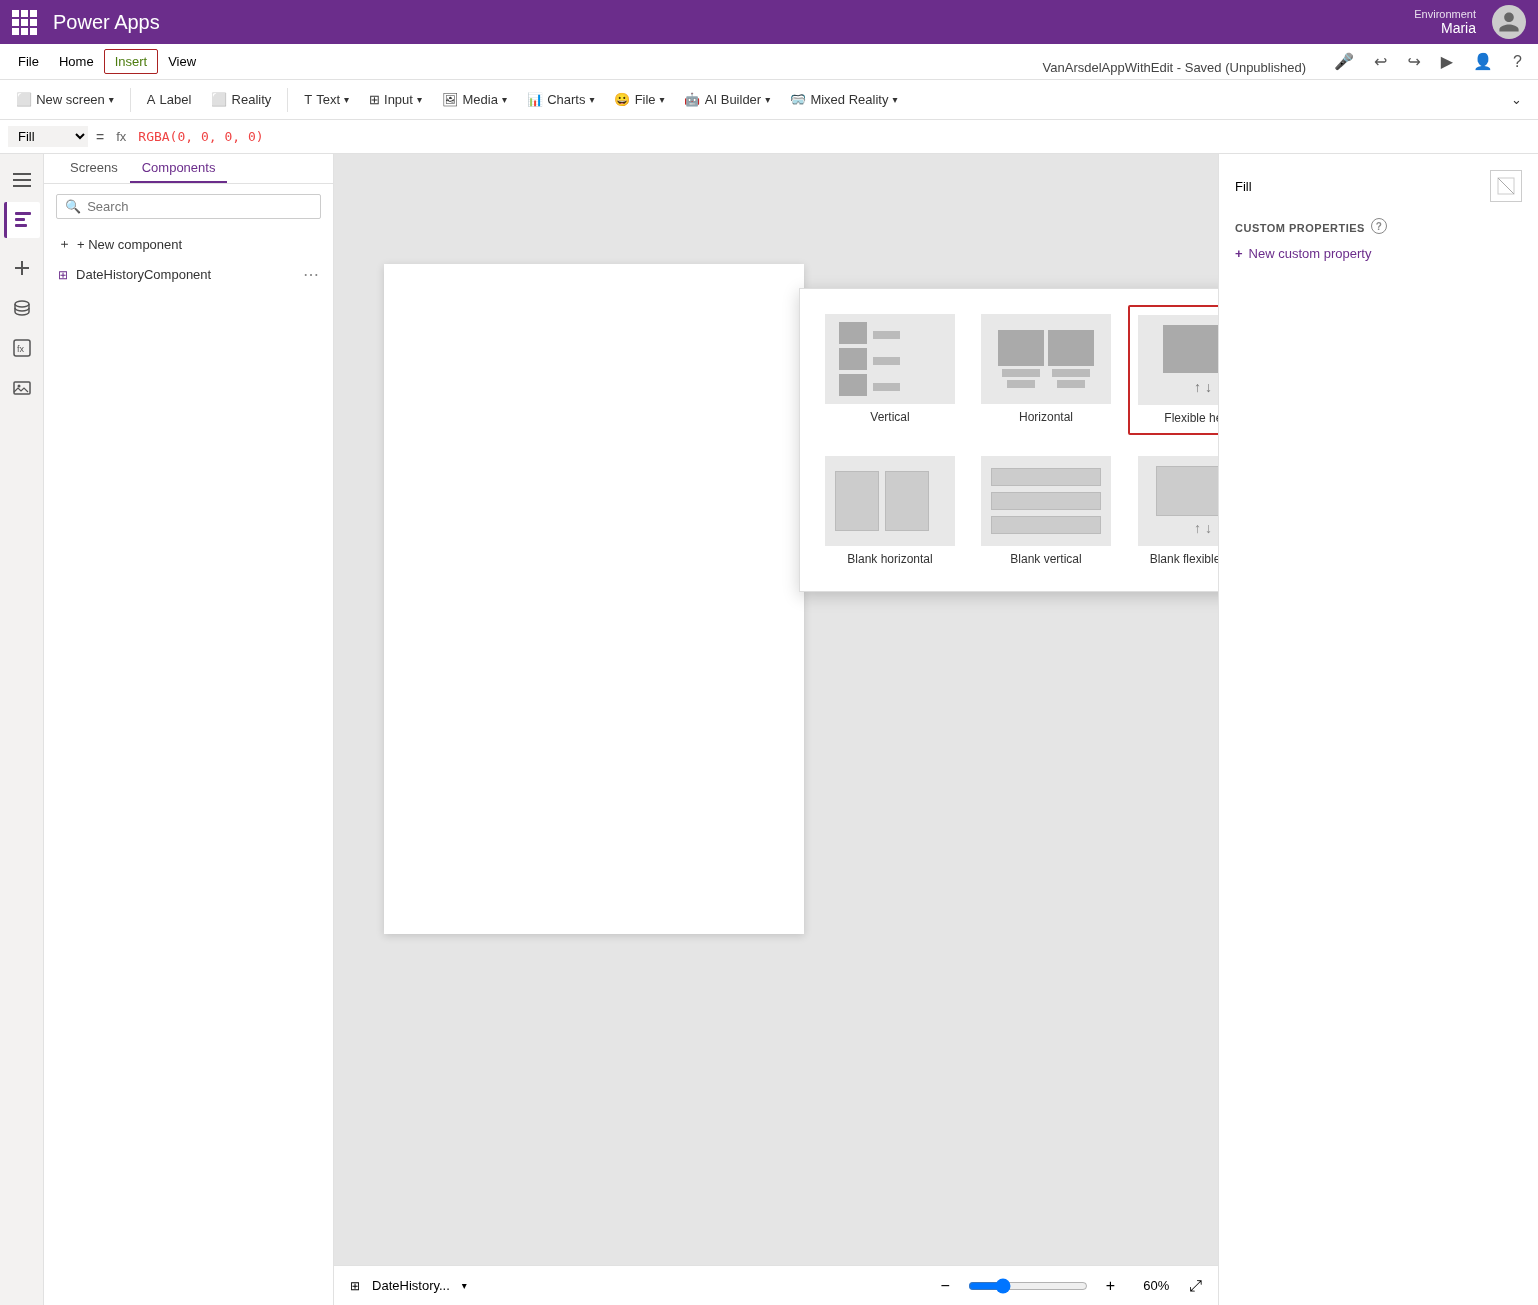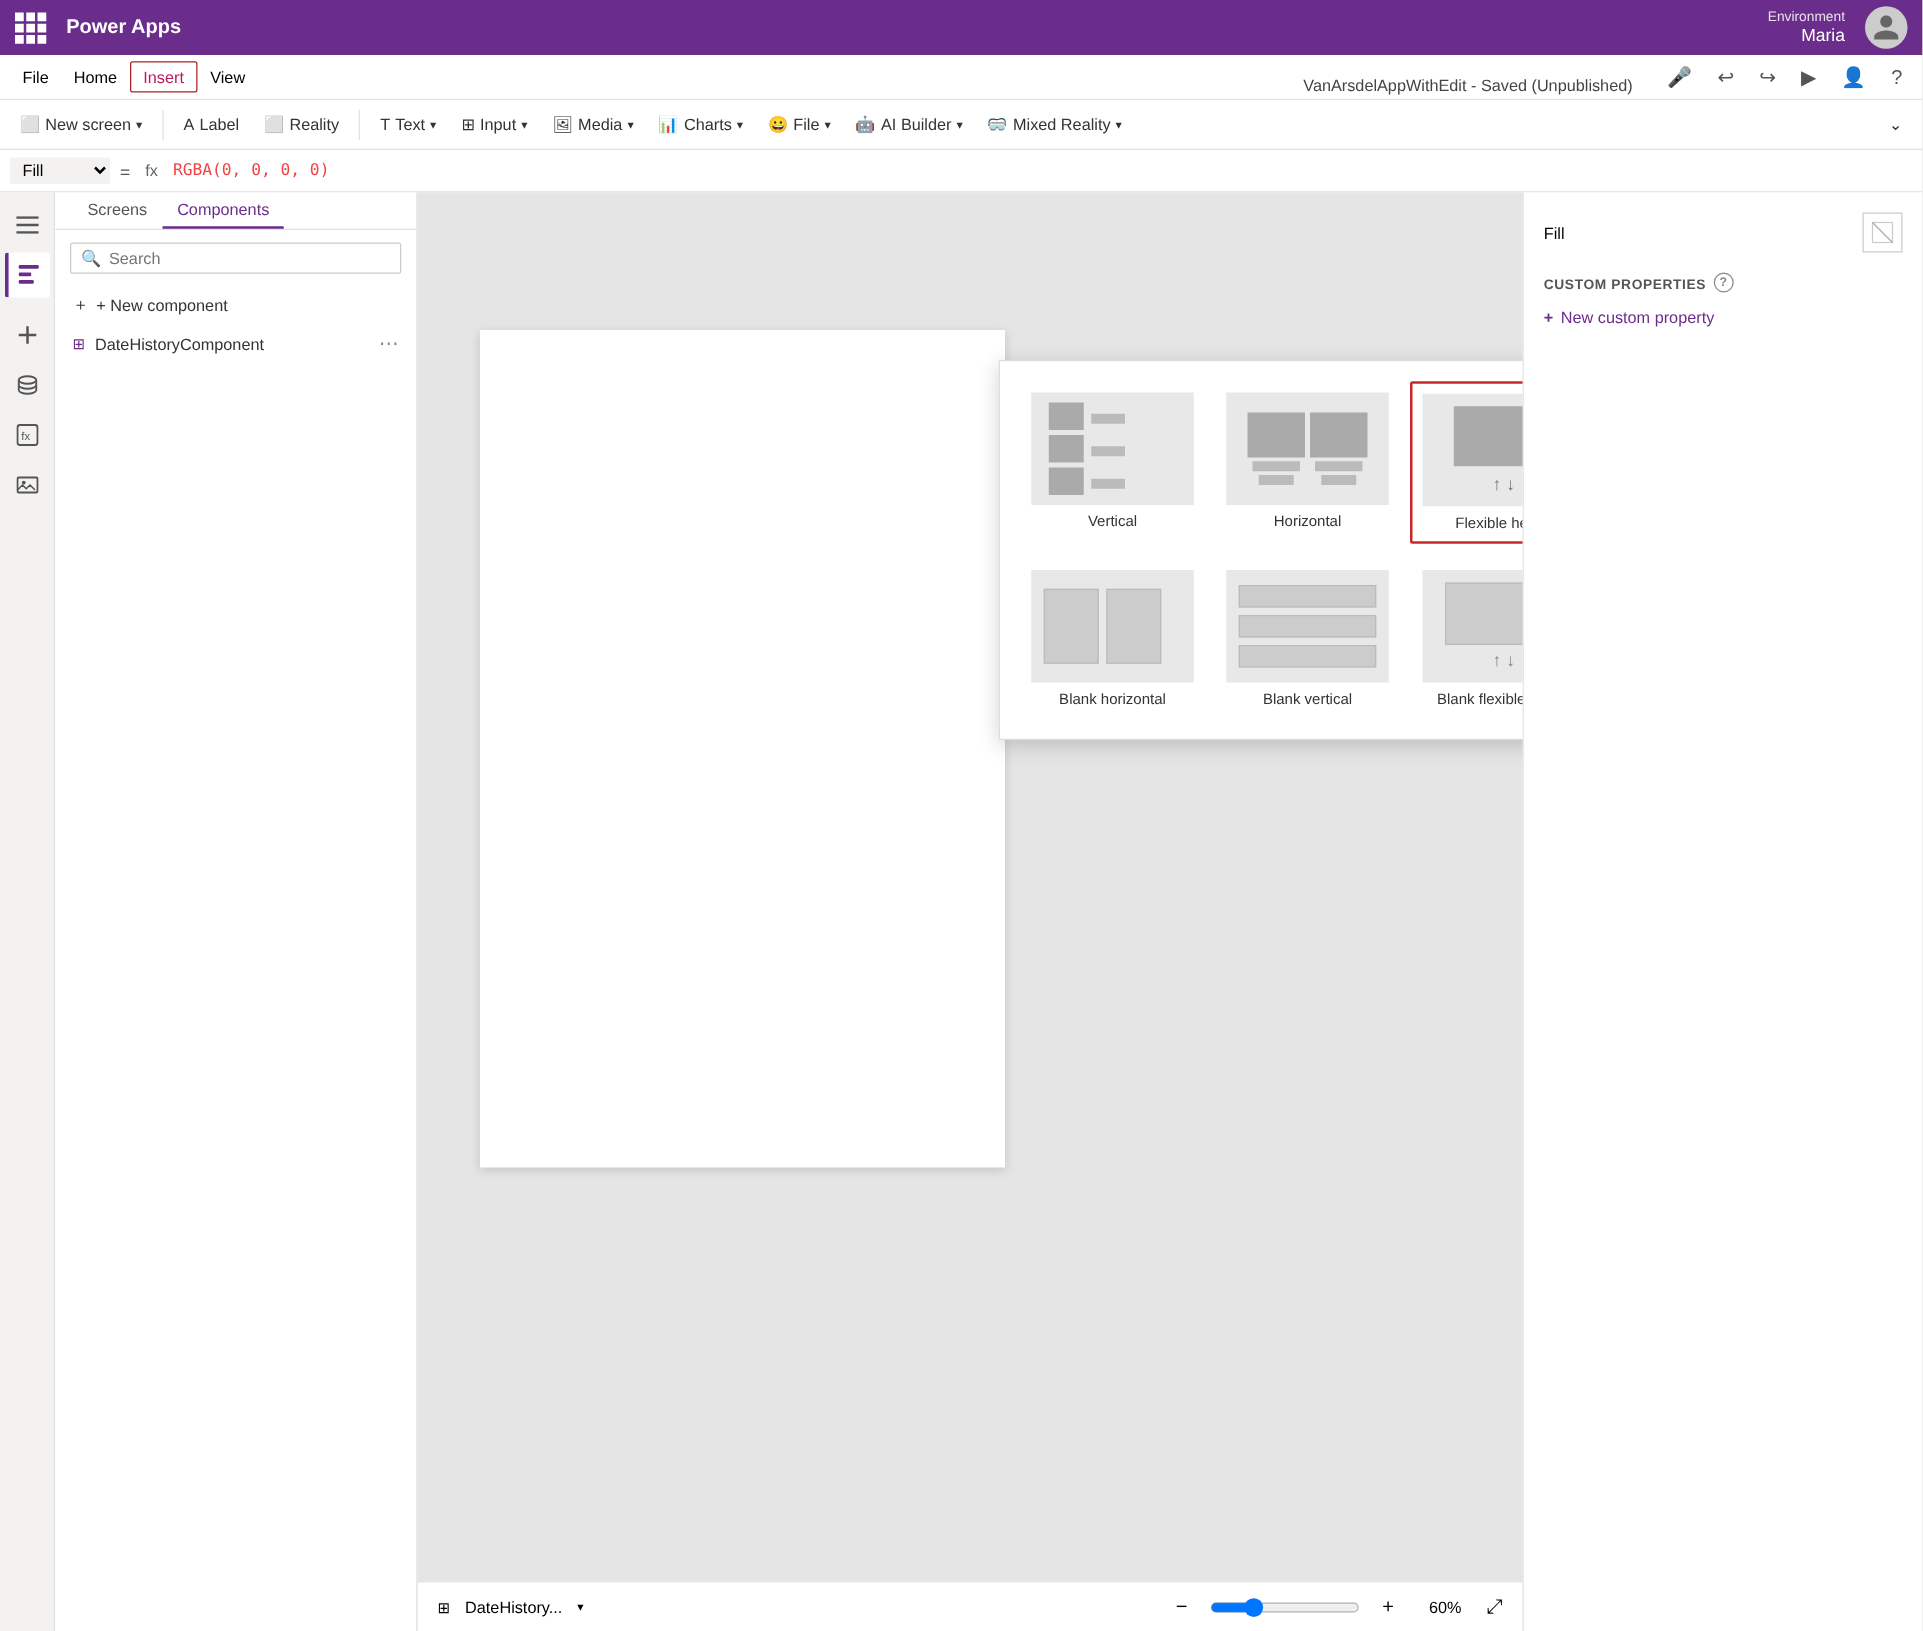--- a/index.html
+++ b/index.html
@@ -10,39 +10,39 @@
       display: flex;
       align-items: center;
       background: #6B2D8B;
       height: 44px;
       padding: 0 12px;
       color: white;
     }
     .top-bar-grid { display: flex; align-items: center; gap: 8px; }
     .grid-icon { display: grid; grid-template-columns: repeat(3,7px); grid-template-rows: repeat(3,7px); gap: 2px; margin-right: 8px; }
     .grid-dot { width: 7px; height: 7px; background: white; }
-    .app-title { font-size: 16px; font-weight: 700; color: white; }
+    .app-title { font-size: 20px; font-weight: 400; color: white; }
     .top-bar-right { margin-left: auto; display: flex; align-items: center; gap: 16px; }
     .env-info { text-align: right; color: white; }
     .env-label { font-size: 11px; opacity: 0.85; }
     .env-name { font-size: 14px; font-weight: 500; }
     .avatar { width: 34px; height: 34px; border-radius: 50%; background: #ccc; display: flex; align-items: center; justify-content: center; overflow: hidden; }
     .avatar svg { width: 24px; height: 24px; }
 
     
     .menu-bar {
       display: flex;
       align-items: center;
       background: white;
       height: 36px;
       padding: 0 8px;
       border-bottom: 1px solid #e1e1e1;
     }
     .menu-item { padding: 4px 10px; font-size: 13px; cursor: pointer; border-radius: 2px; }
-    .menu-item.active { border: 1.5px solid #a22; color: #be185d; }
+    .menu-item.active { border: 1.5px solid #a22; color: #4d7c0f; }
     .menu-right { margin-left: auto; display: flex; align-items: flex-end; gap: 4px; }
     .doc-title { font-size: 13px; color: #444; margin-right: 16px; }
     .icon-btn { padding: 4px 8px; cursor: pointer; font-size: 16px; color: #555; }
 
     
     .toolbar {
       display: flex;
       align-items: center;
       background: white;
       height: 40px;

